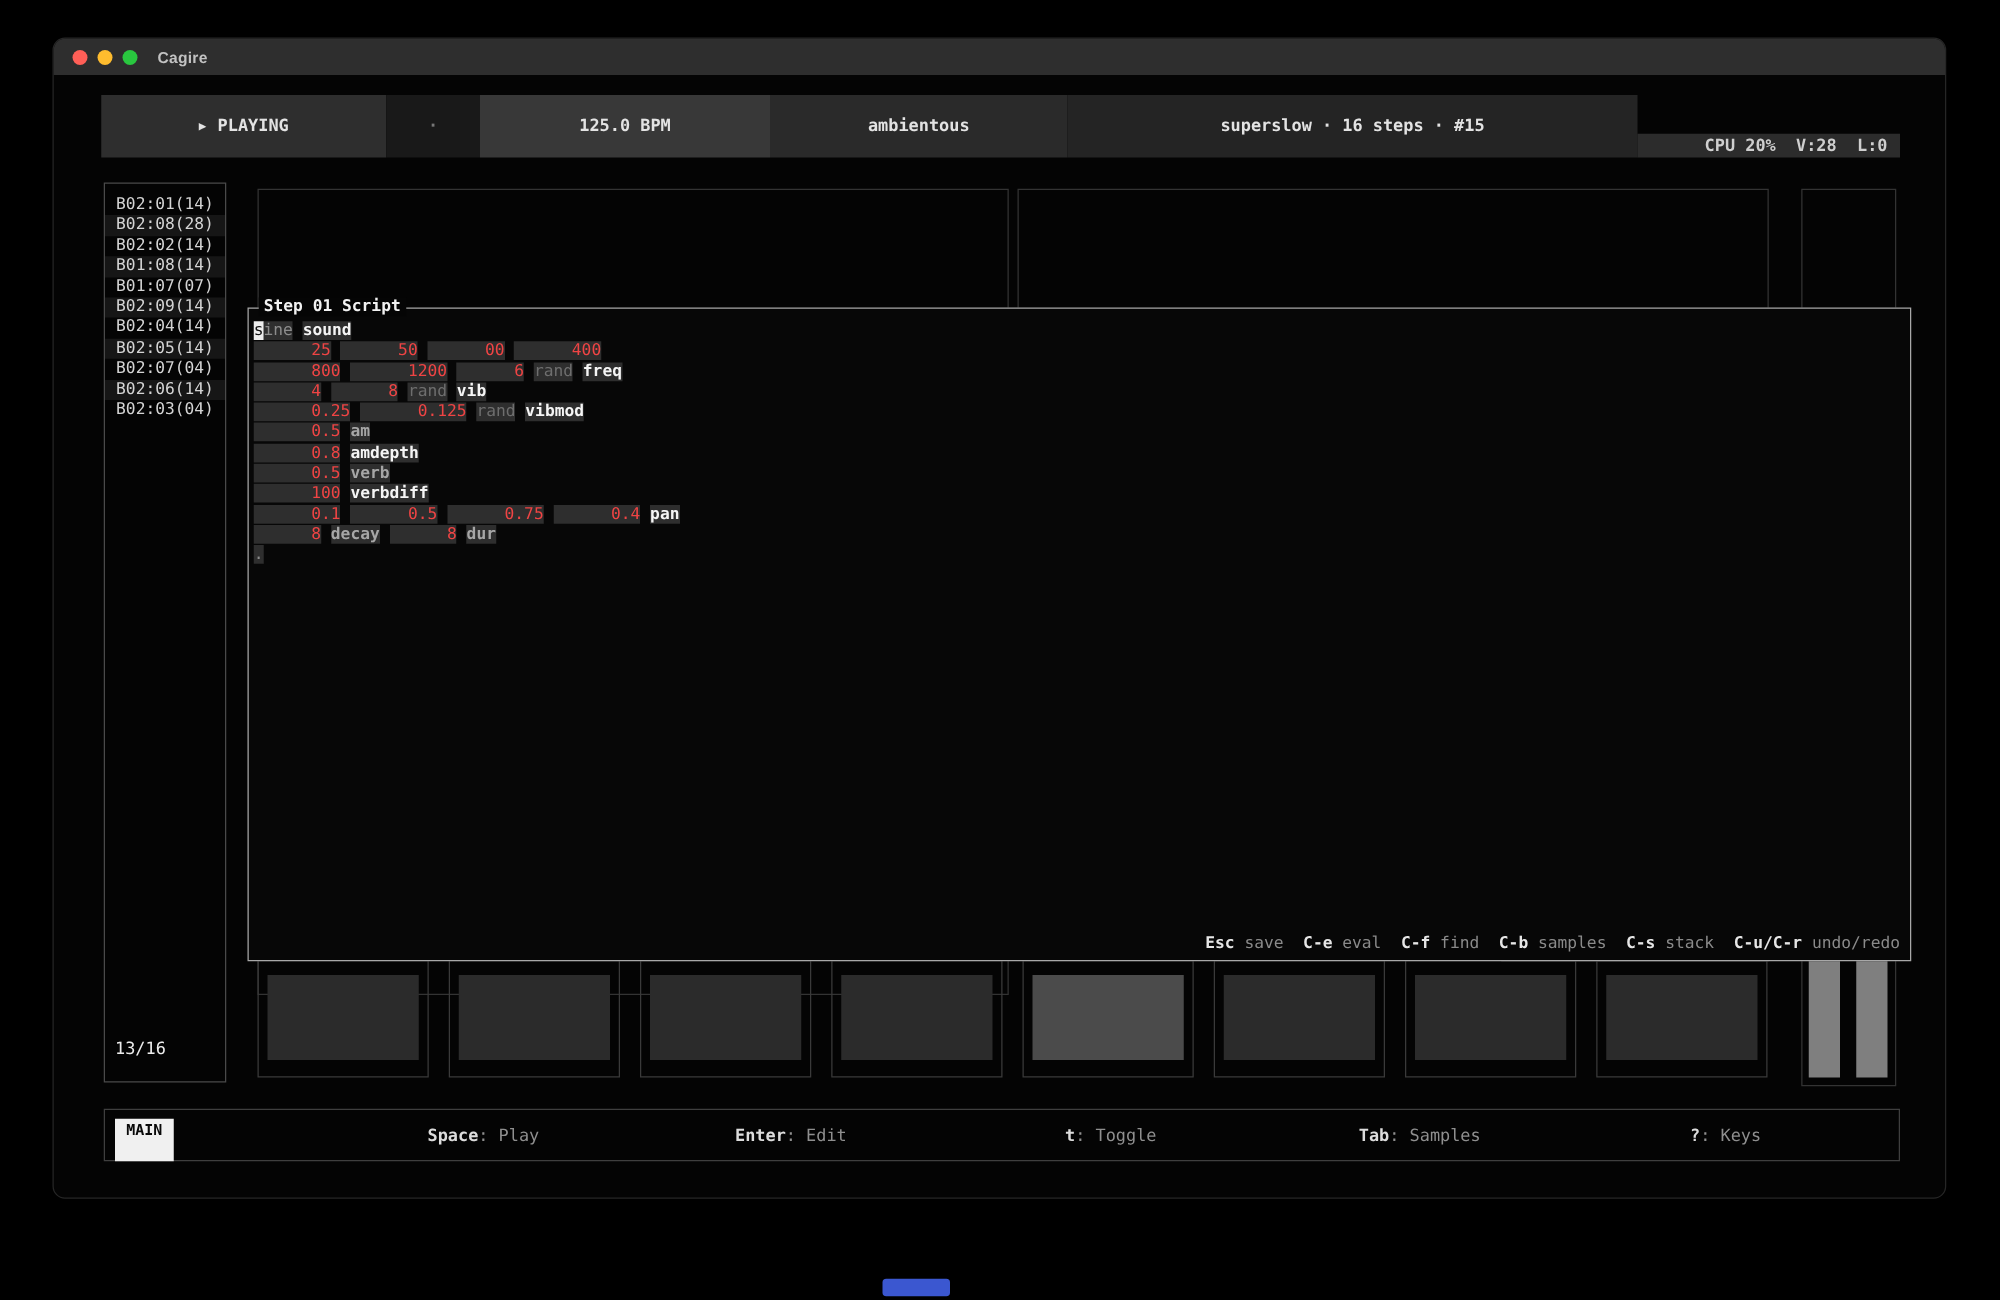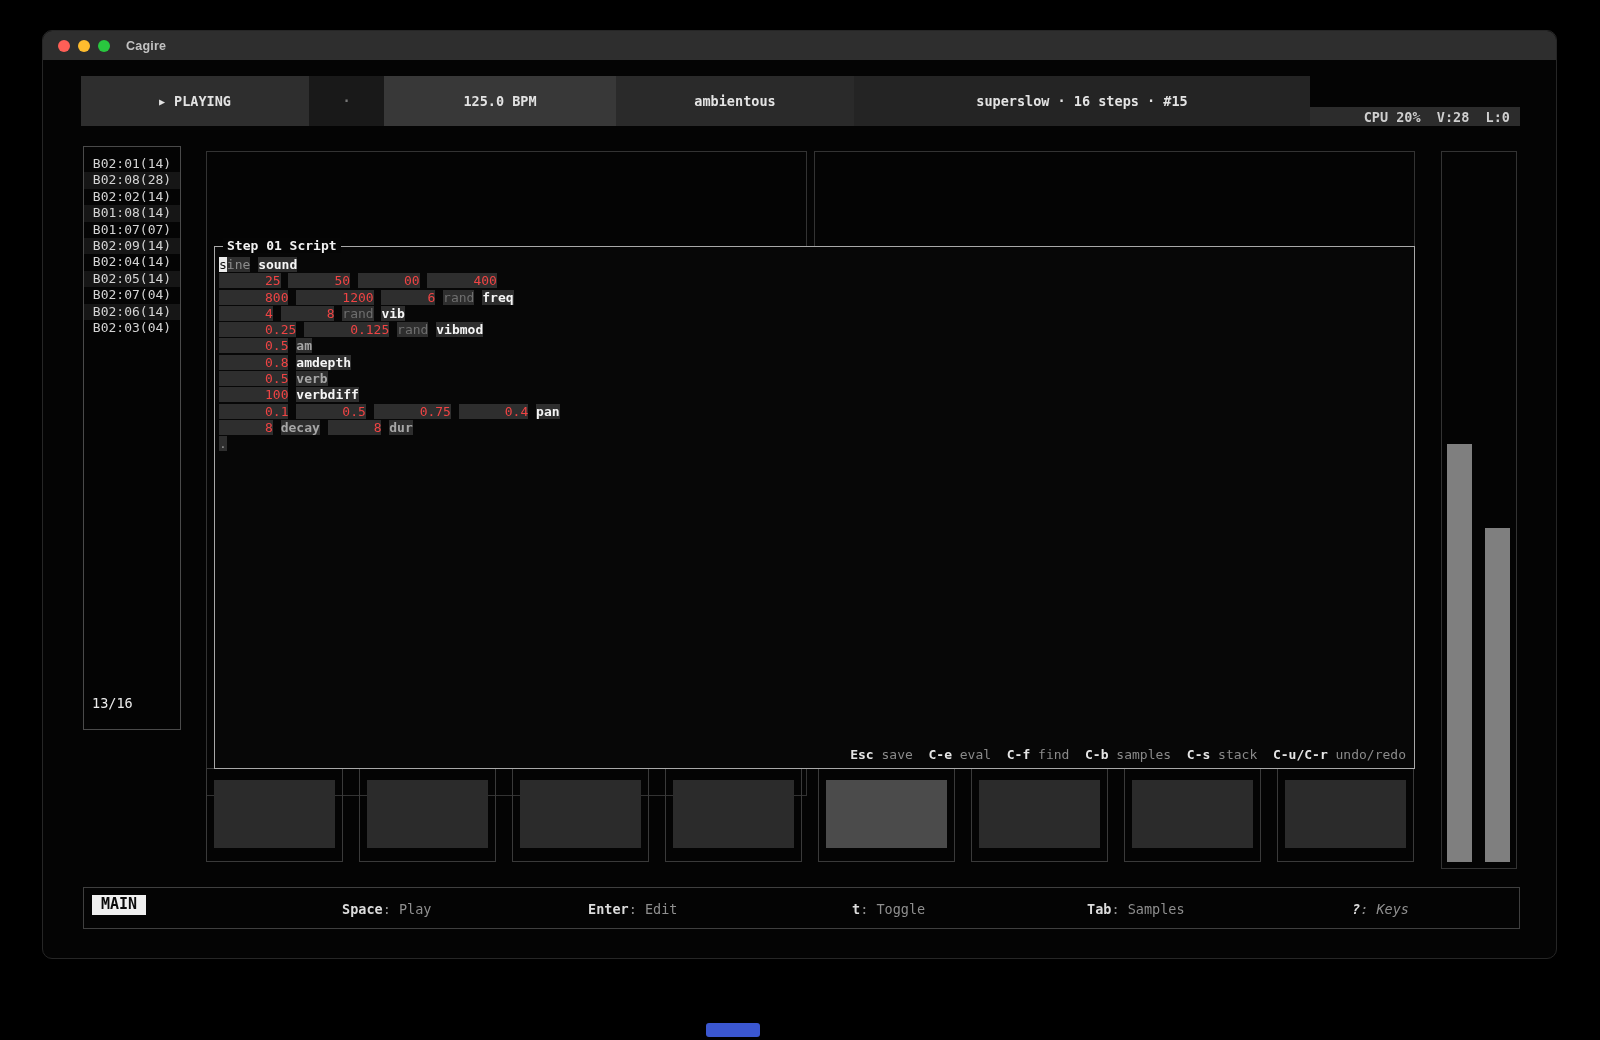--- a/index.html
+++ b/index.html
@@ -19,21 +19,21 @@
        font-weight:bold;color:#e3e3e3;white-space:pre;}
   .seg-transport{width:228px;background:#2e2e2e;}
   .seg-dot{width:75px;background:#191919;color:#777;}
   .seg-bpm{width:232px;background:#383838;text-align:right;}
   .seg-scale{width:238px;background:#2a2a2a;}
   .seg-pattern{width:456px;background:#242424;}
   .seg-cpu{width:210px;background:#2c2c2c;justify-content:flex-end;padding-right:10px;
            box-sizing:border-box;color:#cfcfcf;margin-top:31px;}
   .play-icon{font-size:10px;margin-right:9px;color:#e3e3e3;}
   
-  .sidebar{position:absolute;left:40px;top:115px;width:98px;height:584px;
+  .sidebar{position:absolute;left:40px;top:115px;width:98px;height:720px;
            border:1px solid #4a4a4a;box-sizing:border-box;}
   .side-list{margin-top:9px;}
   .side-item{height:16.4px;line-height:16.4px;font-size:13px;color:#d4d4d4;
              text-align:center;white-space:pre;}
   .side-item.alt{background:#161616;}
   .position-label{position:absolute;left:8px;bottom:18px;color:#ececec;font-size:13.5px;}
   .panel{position:absolute;border:1px solid #333;box-sizing:border-box;}
   .panel-grid{left:163px;top:120px;width:601px;height:645px;}
   .panel-righttop{left:771px;top:120px;width:601px;height:250px;}
   .sliver{position:absolute;left:1158px;width:214px;background:#2c2c2c;
@@ -43,42 +43,42 @@
   .meterbox{left:1398px;top:120px;width:76px;height:718px;}
   .meter{position:absolute;bottom:6px;width:25px;background:#7f7f7f;}
   .meter.m0{left:5px;}
   .meter.m1{left:43px;}
   
   .stepbox{position:absolute;top:737px;width:137px;height:94px;
            border:1px solid #3a3a3a;box-sizing:border-box;}
   .stepfill{position:absolute;left:7px;right:7px;top:11px;height:68px;background:#2b2b2b;}
   .stepbox.active .stepfill{background:#4b4b4b;}
   
-  .editor{position:absolute;left:155px;top:215px;width:1201px;height:523px;
-          background:#070707;border:1px solid #a8a8a8;box-sizing:border-box;z-index:5;margin-left:16px;}
+  .editor{position:absolute;left:155px;top:215px;width:1331px;height:523px;
+          background:#070707;border:1px solid #a8a8a8;box-sizing:border-box;z-index:5;}
   .editor-title{position:absolute;top:-9px;left:8px;background:#050505;padding:0 4px;
                 color:#f2f2f2;font-weight:bold;font-size:13px;}
   .editor-body{padding:10px 0 0 4px;font-size:13px;line-height:16.3px;}
   .ed-line{white-space:pre;}
   .tok{background:#2e2e2e;}
   .tk-num{color:#ef4444;padding-left:46px;}
   .tk-kw{color:#f5f5f5;font-weight:bold;}
   .tk-fn{color:#a6a6a6;font-weight:bold;}
   .tk-rand{color:#6e6e6e;}
   .tk-name{color:#8c8c8c;text-align:center;}
   .tk-dim{color:#8c8c8c;}
   .tk-cursor{background:#ececec;color:#121212;}
   .editor-help{position:absolute;right:8px;bottom:6px;font-size:13px;white-space:pre;}
   .help-key{color:#e6e6e6;font-weight:bold;}
   .help-label{color:#8a8a8a;}
   
   .bottombar{position:absolute;left:40px;top:856px;width:1437px;height:42px;
              border:1px solid #3f3f3f;box-sizing:border-box;}
-  .mode-badge{position:absolute;left:8px;top:7px;height:20px;line-height:19px;
-              padding:0 9px;background:#f0f0f0;color:#0a0a0a;font-weight:bold;font-size:15px;}
+  .mode-badge{position:absolute;left:8px;top:7px;height:34px;line-height:19px;
+              padding:0 9px;background:#f0f0f0;color:#0a0a0a;font-weight:bold;font-size:12px;}
   .bb-key{position:absolute;top:13px;font-size:13.5px;white-space:pre;}
   .bb-k{color:#dcdcdc;font-weight:bold;}
   .bb-l{color:#8f8f8f;}
   .dock-hint{position:absolute;left:706px;top:1023px;width:54px;height:14px;
              background:#3b57d0;border-radius:3px;}
 </style>
 </head>
 <body>
 
 <div class="window">
@@ -177,19 +177,19 @@
     <div class="editor-help" id="editor-help"><span class="help-key">Esc</span><span class="help-label"> save</span>  <span class="help-key">C-e</span><span class="help-label"> eval</span>  <span class="help-key">C-f</span><span class="help-label"> find</span>  <span class="help-key">C-b</span><span class="help-label"> samples</span>  <span class="help-key">C-s</span><span class="help-label"> stack</span>  <span class="help-key">C-u/C-r</span><span class="help-label"> undo/redo</span></div>
   </div>
 
   <div class="bottombar">
     <div class="mode-badge">MAIN</div>
     <div id="bb-keys">
         <span class="bb-key" style="left: 258px;"><span class="bb-k">Space</span><span class="bb-l">: Play</span></span>
         <span class="bb-key" style="left: 504px;"><span class="bb-k">Enter</span><span class="bb-l">: Edit</span></span>
         <span class="bb-key" style="left: 768px;"><span class="bb-k">t</span><span class="bb-l">: Toggle</span></span>
         <span class="bb-key" style="left: 1003px;"><span class="bb-k">Tab</span><span class="bb-l">: Samples</span></span>
-        <span class="bb-key" style="left: 1268px; font-style: italic;"><span class="bb-k">?</span><span class="bb-l">: Keys</span></span>
+        <span class="bb-key" style="left: 1268px;"><span class="bb-k">?</span><span class="bb-l">: Keys</span></span>
       </div>
   </div>
 
 </div>
 
 <div class="dock-hint"></div>
 
 </body></html>

